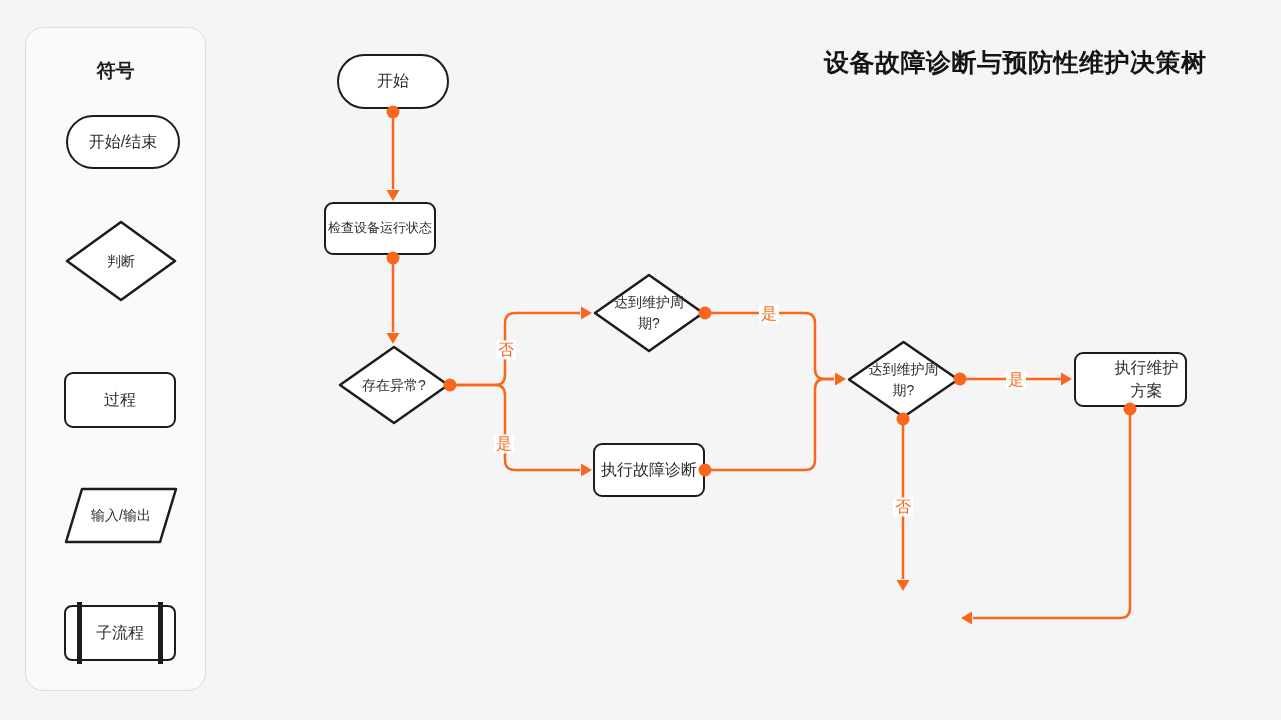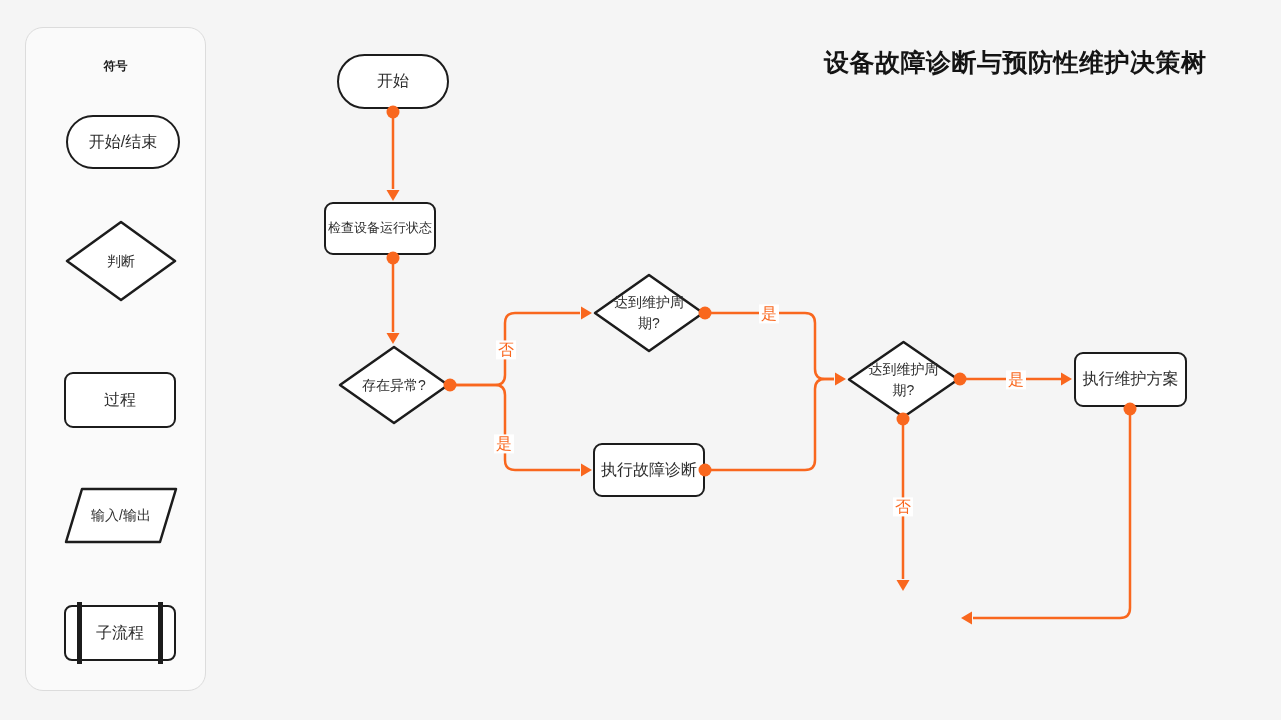--- a/index.html
+++ b/index.html
@@ -18,21 +18,21 @@
     position:absolute;left:25px;top:27px;
     width:181px;height:664px;
     background:#fafafa;
     border:1px solid #dcdcdc;
     border-radius:18px;
     box-sizing:border-box;
   }
   .panel-title{
     position:absolute;left:0;top:30px;width:100%;
     text-align:center;
-    font-size:12px;font-weight:bold;color:#1c1c1c;
+    font-size:19px;font-weight:bold;color:#1c1c1c;
     margin:0;
   }
   
   .node{
     position:absolute;
     display:flex;align-items:center;justify-content:center;
     background:#ffffff;
     border:2.5px solid #1c1c1c;
     box-sizing:border-box;
     color:#2e2e2e;
@@ -150,21 +150,21 @@
     <span>执行故障诊断</span>
   </div>
 
   <div class="diamond-node" style="left:847px;top:340px;width:113px;height:79px;">
     <svg width="113" height="79" viewBox="0 0 113 79">
       <polygon points="56.5,2 111,39.5 56.5,77 2,39.5" fill="#ffffff" stroke="#1c1c1c" stroke-width="2.5" stroke-linejoin="round"></polygon>
     </svg>
     <span class="lbl">达到维护周期?</span>
   </div>
 
-  <div class="node process" style="left:1074px;top:352px;width:113px;height:55px;">
+  <div class="node process" style="left:1074px;top:352px;width:113px;height:55px;padding-left:32px;">
     <span>执行维护方案</span>
   </div>
 
 
   <svg class="edges" width="1281" height="720" viewBox="0 0 1281 720">
     <g stroke="#f9671e" stroke-width="2.5" fill="none">
       <path d="M393 112 L393 189"></path>
       <path d="M393 258 L393 332"></path>
       <path d="M450 385 L495 385 Q505 385 505 375 L505 323 Q505 313 515 313 L580 313"></path>
       <path d="M450 385 L495 385 Q505 385 505 395 L505 460 Q505 470 515 470 L580 470"></path>

